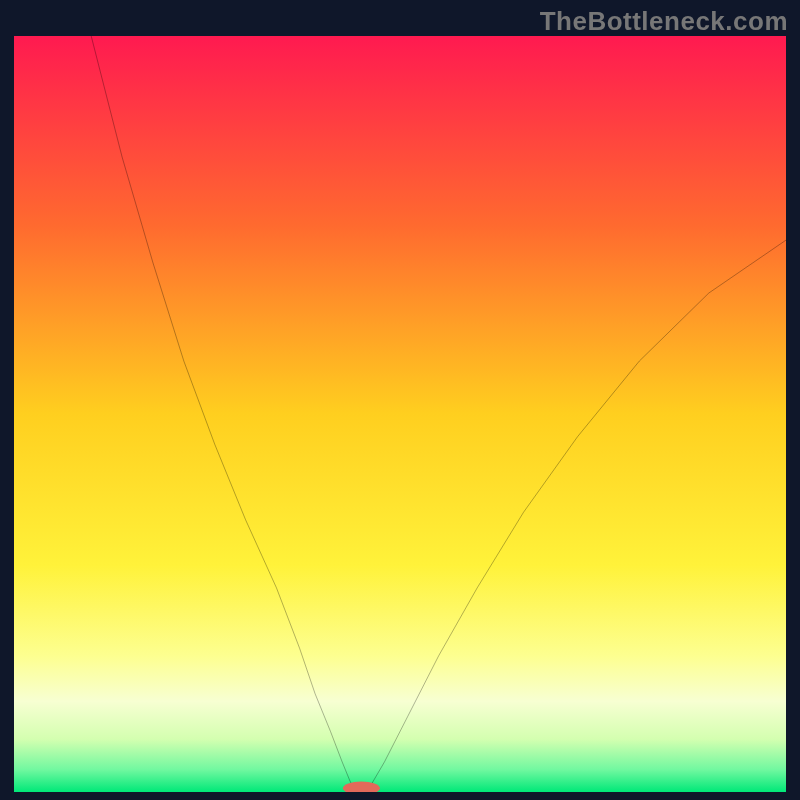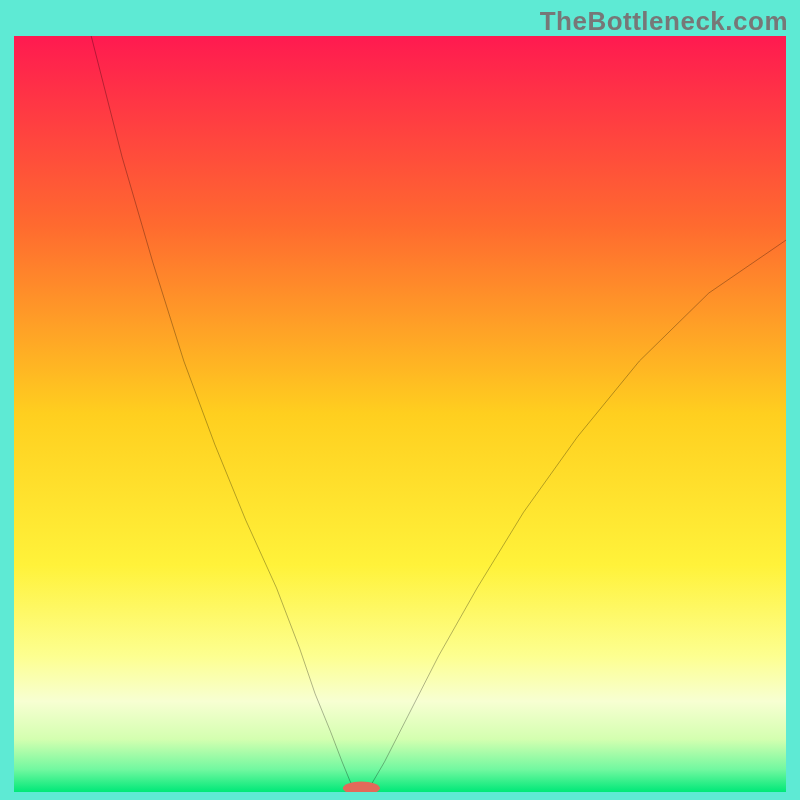--- a/index.html
+++ b/index.html
@@ -7,21 +7,21 @@
     padding: 0;
     width: 800px;
     height: 800px;
     background: #000;
     font-family: Arial, Helvetica, sans-serif;
     overflow: hidden;
   }
   .frame {
     position: absolute;
     inset: 0;
-    background: #5eead4;
+    background: #0f172a;
   }
   .watermark {
     position: absolute;
     top: 6px;
     right: 12px;
     color: #777;
     font-size: 26px;
     font-weight: 600;
     letter-spacing: 0.5px;
     z-index: 5;

